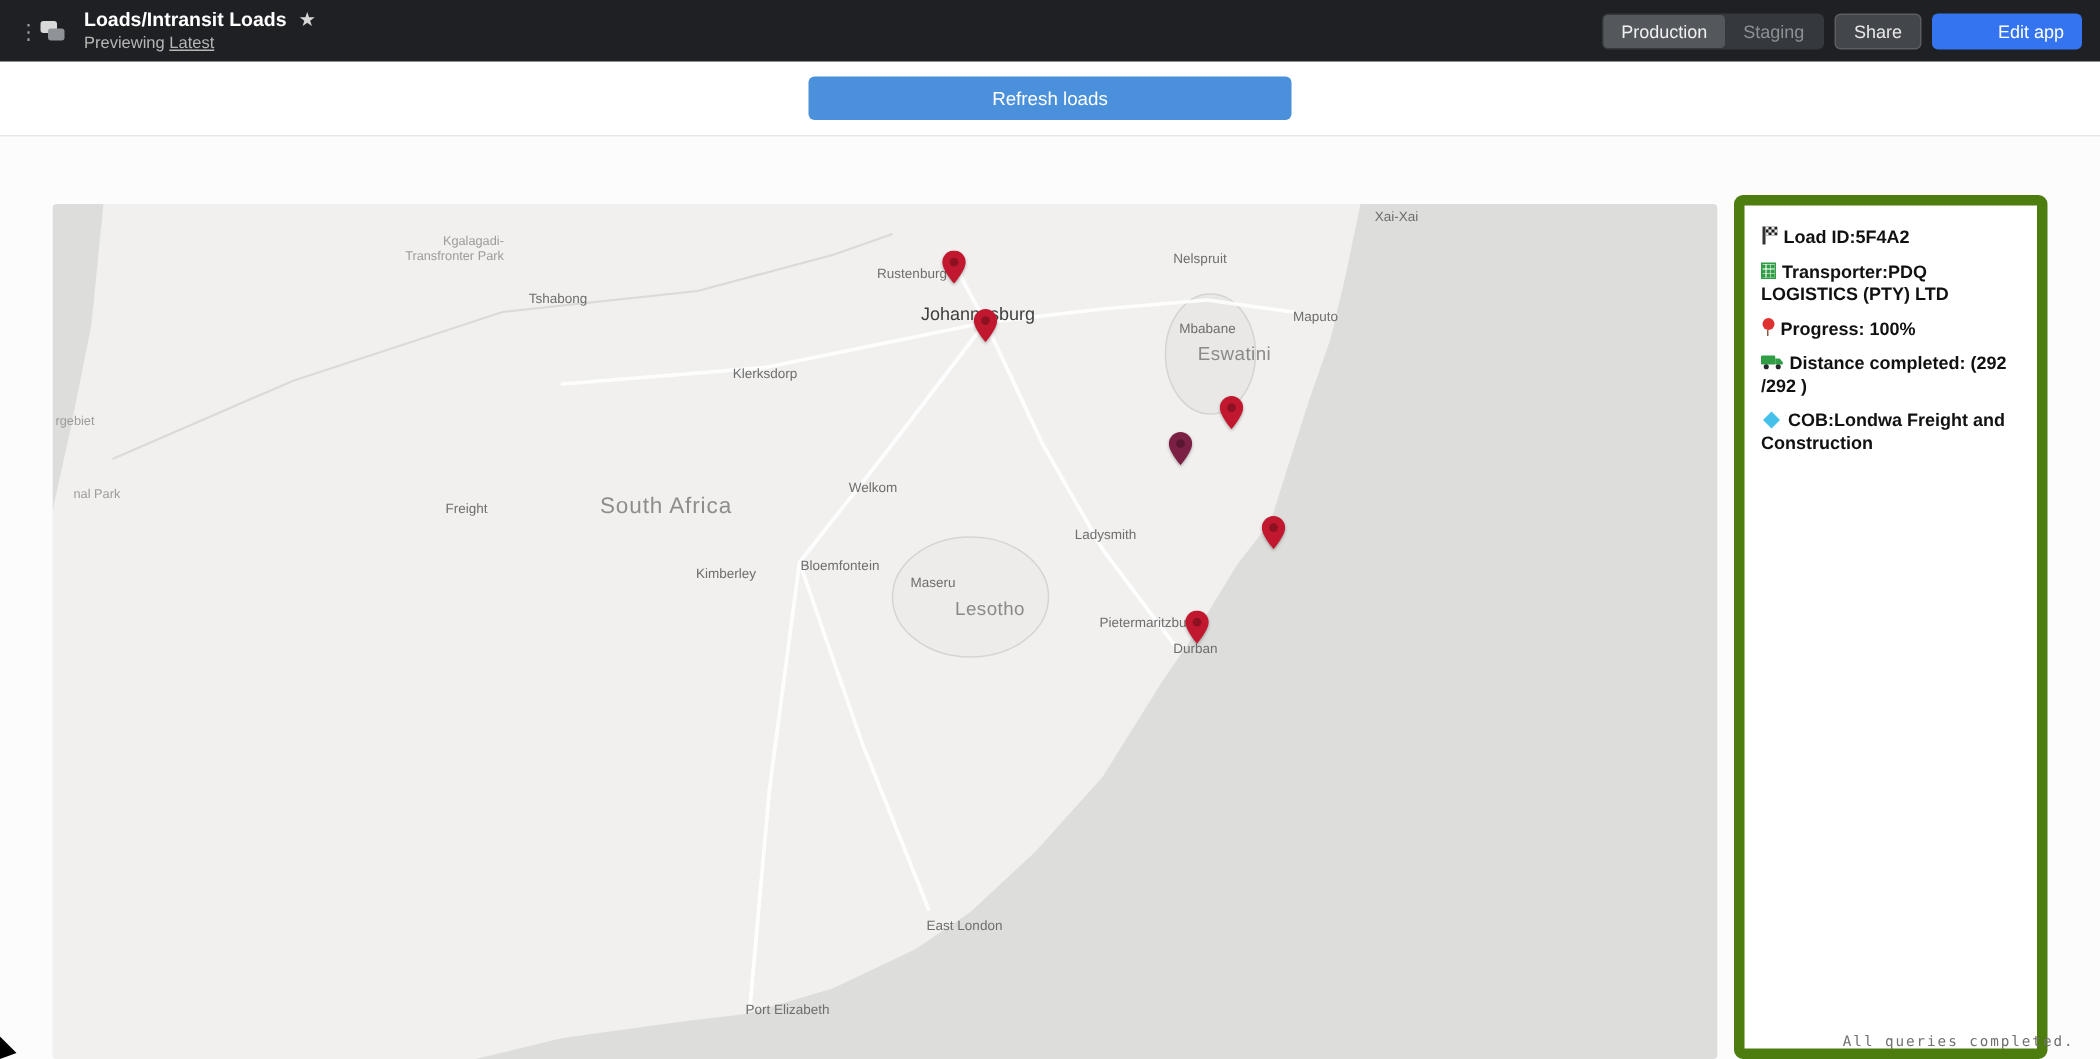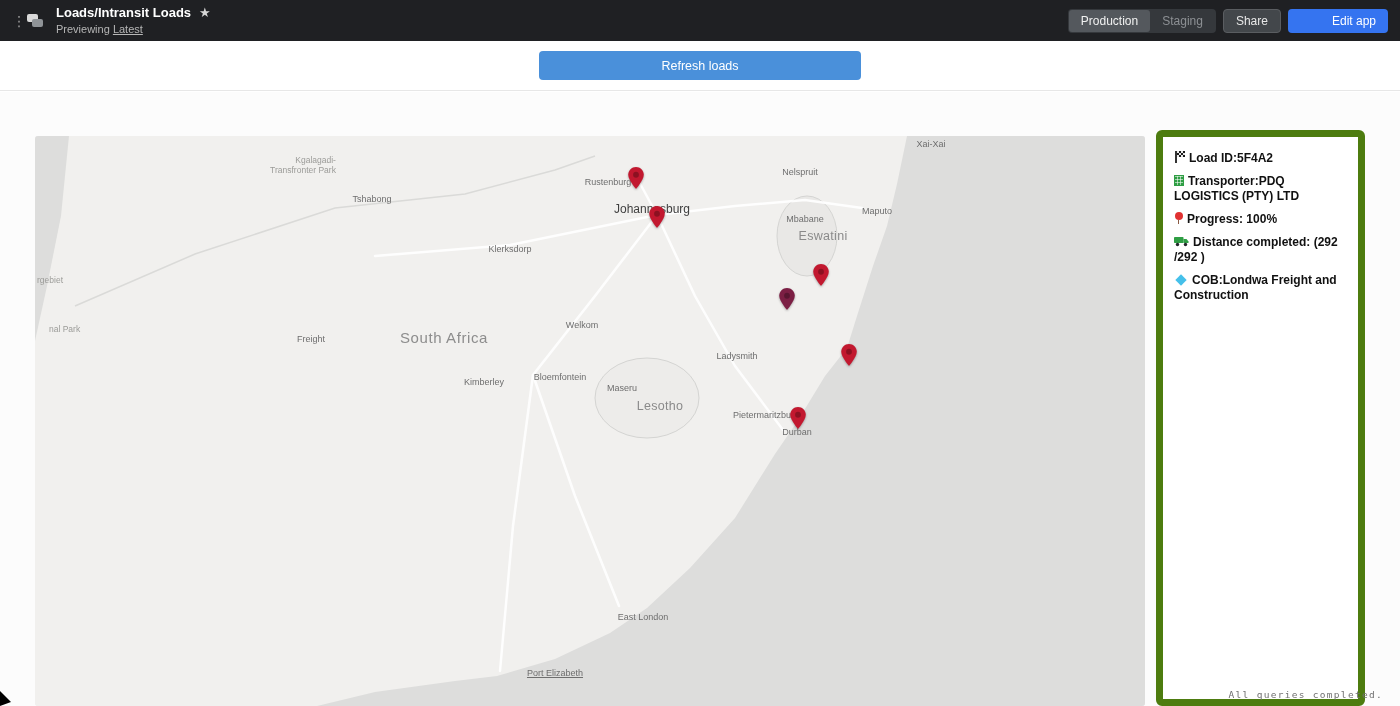--- a/index.html
+++ b/index.html
@@ -150,21 +150,21 @@
         <span class="map-label city" style="left: 276px; top: 198px;">Freight</span>
         <span class="map-label country" style="left: 409px; top: 193px;">South Africa</span>
         <span class="map-label city" style="left: 449px; top: 225px; margin-top: 16px;">Kimberley</span>
         <span class="map-label city" style="left: 525px; top: 236px;">Bloemfontein</span>
         <span class="map-label city" style="left: 587px; top: 247px;">Maseru</span>
         <span class="map-label city" style="left: 702px; top: 215px;">Ladysmith</span>
         <span class="map-label region" style="left: 625px; top: 263px;">Lesotho</span>
         <span class="map-label city" style="left: 731px; top: 274px;">Pietermaritzburg</span>
         <span class="map-label city" style="left: 762px; top: 291px;">Durban</span>
         <span class="map-label city" style="left: 608px; top: 476px;">East London</span>
-        <span class="map-label city" style="left: 520px; top: 532px; text-decoration: underline;">Port Elizabeth</span>
+        <span class="map-label city" style="left: 490px; top: 532px;">Port Elizabeth</span>
       </div>
     <div class="pins-layer">
         <div class="map-pin" style="left: 593px; top: 31px;"><svg width="16" height="22" viewBox="0 0 24 34">
             <path d="M12 0C5.4 0 0 5.4 0 12c0 8.2 12 22 12 22s12-13.8 12-22C24 5.4 18.6 0 12 0z" fill="#c2182f"></path>
             <circle cx="12" cy="12" r="4.5" fill="rgba(0,0,0,0.28)"></circle>
           </svg></div>
         <div class="map-pin" style="left: 614px; top: 70px;"><svg width="16" height="22" viewBox="0 0 24 34">
             <path d="M12 0C5.4 0 0 5.4 0 12c0 8.2 12 22 12 22s12-13.8 12-22C24 5.4 18.6 0 12 0z" fill="#c2182f"></path>
             <circle cx="12" cy="12" r="4.5" fill="rgba(0,0,0,0.28)"></circle>
           </svg></div>

